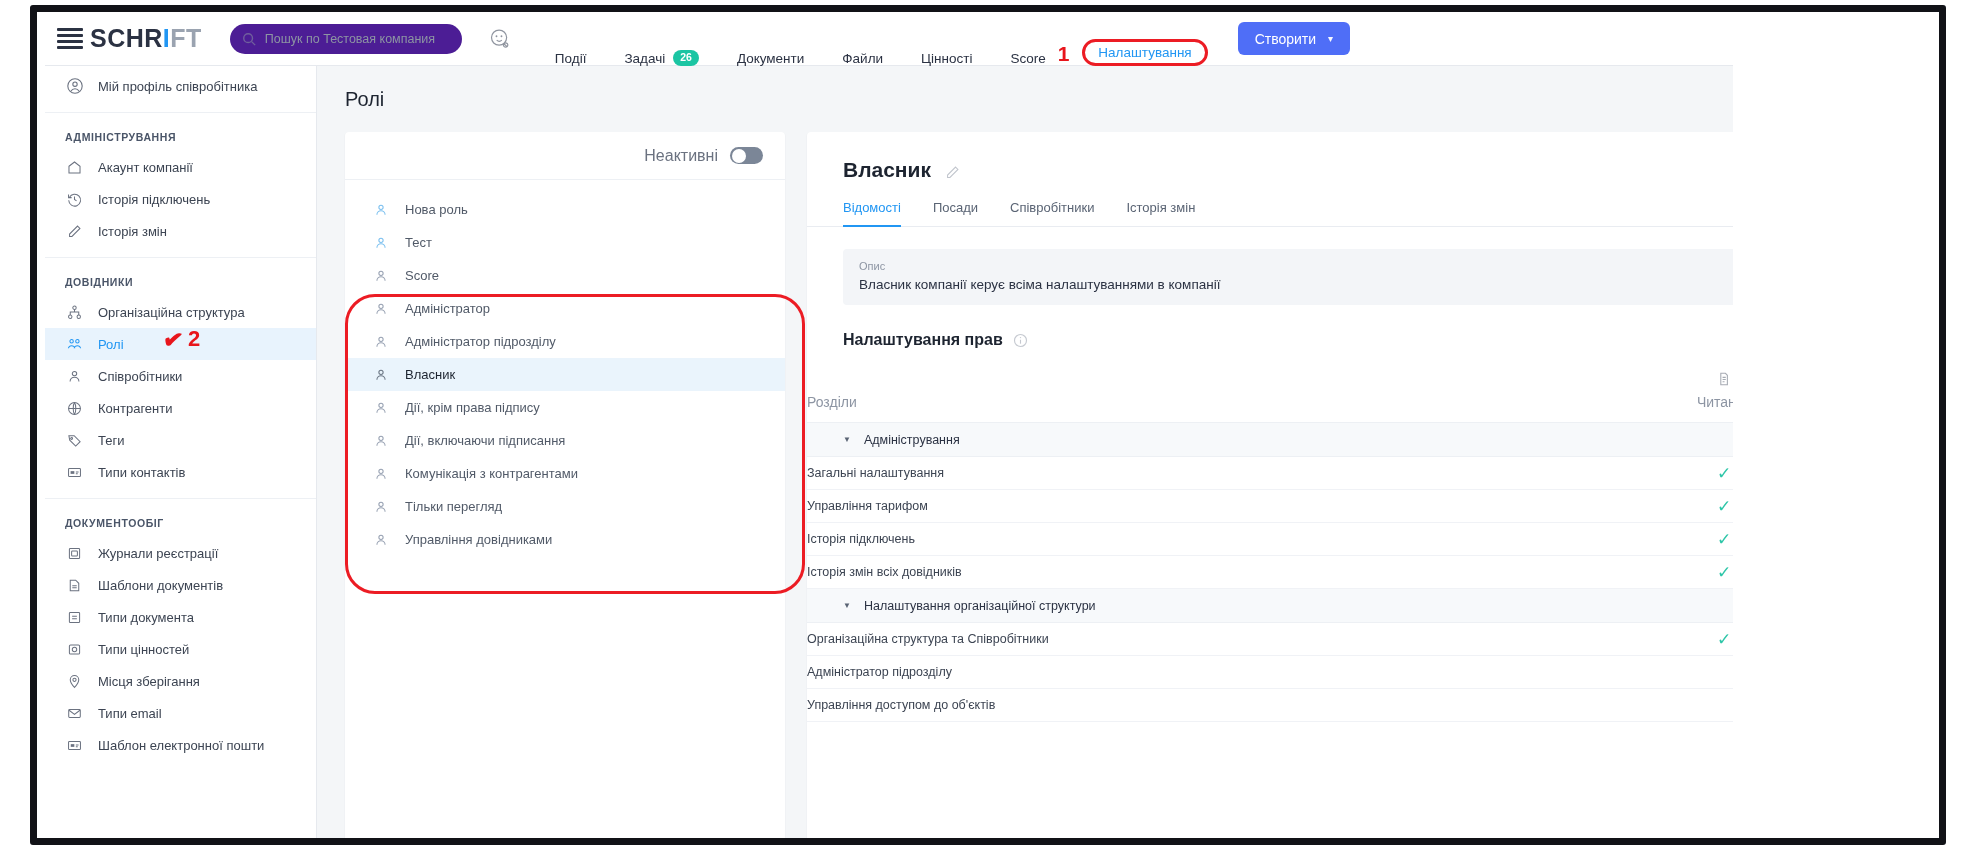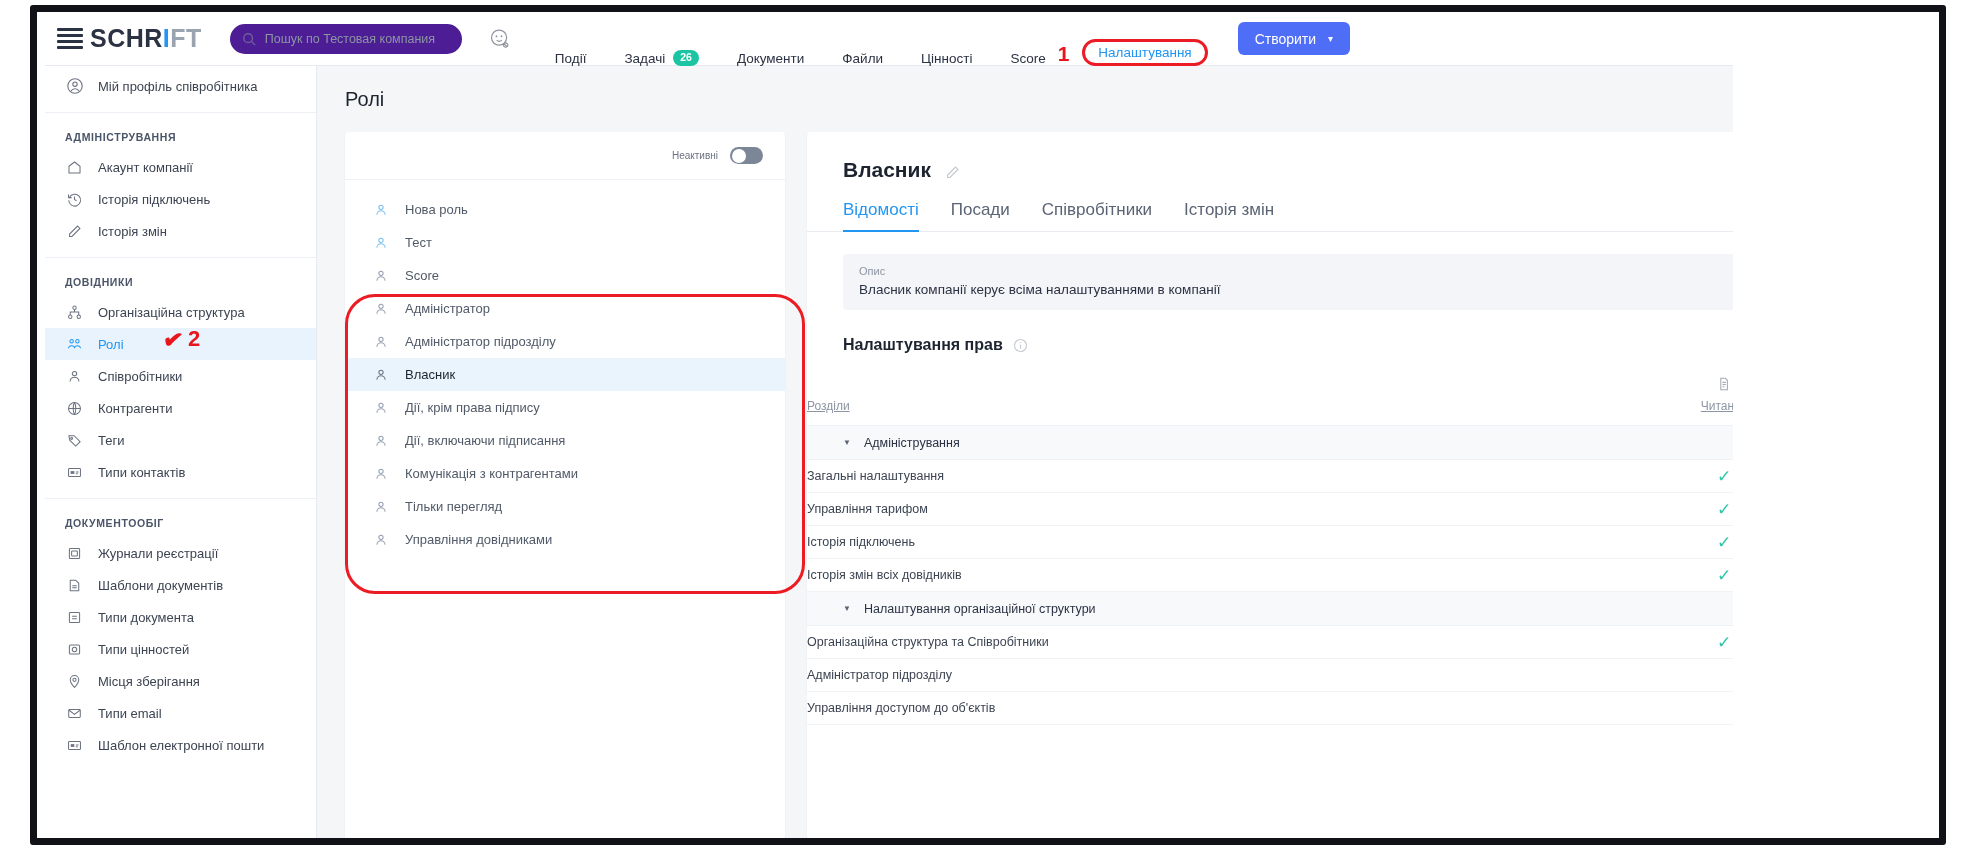--- a/index.html
+++ b/index.html
@@ -163,21 +163,21 @@
   
   .pane-list {
     width:440px; background:#fff; border-radius:4px 4px 0 0;
     box-shadow: 0 1px 2px rgba(20,30,50,.07);
     display:flex; flex-direction:column; overflow:hidden;
   }
   .list-top {
     height:48px; display:flex; align-items:center; justify-content:flex-end;
     padding-right:22px; gap:12px; border-bottom:1px solid #edf0f4;
   }
-  .list-top .lbl { font-size:10px; color:#6b7280;}
+  .list-top .lbl { font-size:16px; color:#6b7280;}
   .toggle {
     width:33px;height:17px;border-radius:10px;background:#7b8697;
     position:relative; cursor:pointer;
   }
   .toggle .knob {
     position:absolute; left:1.5px; top:1.5px;
     width:14px;height:14px;border-radius:50%;background:#fff;
   }
   .role-row {
     display:flex; align-items:center; gap:16px;
@@ -205,21 +205,21 @@
     display:flex; align-items:center; gap:13px;
     padding: 26px 0 0 36px;
     font-size:21px; color:#1d2430; font-weight:700;
   }
   .pencil { width:17px;height:17px; opacity:.55; cursor:pointer;}
   .tabs {
     display:flex; gap:0; padding-left:36px; margin-top:18px;
     border-bottom:1px solid #e9ecf1;
   }
   .tab {
-    font-size:17px; color:#5a6474; padding: 0 18px 11px 0;
+    font-size:13px; color:#5a6474; padding: 0 18px 11px 0;
     margin-right:14px; cursor:pointer; position:relative;
   }
   .tab.on { color:#2196f3; }
   .tab.on:after {
     content:""; position:absolute; left:0; right:18px; bottom:-1px;
     height:2.5px; background:#2196f3;
   }
   .desc {
     margin: 22px 36px 0 36px;
     background:#f3f5f8; border-radius:4px;
@@ -230,24 +230,23 @@
 
   .perm-h {
     display:flex; align-items:center; gap:10px;
     margin: 26px 0 0 36px;
     font-size:16px; font-weight:700; color:#1d2430;
   }
   .infoi { width:15px;height:15px; opacity:.5; cursor:pointer;}
 
   table.perm { width:100%; border-collapse:collapse; margin-top:14px;}
   table.perm th {
-    font-weight:400; font-size:12px; color:#8d95a3;
+    font-weight:400; font-size:14px; color:#8d95a3;
     padding: 8px 0 12px 0; border-bottom:1px solid #edf0f4;
     vertical-align: bottom;
-    text-decoration: underline;
   }
   th.c-name { text-align:left; padding-left:36px;}
   th.c-chk { width:126px; text-align:center;}
   th .thic { display:block; margin: 0 auto 7px auto; width:16px;height:16px; opacity:.6;}
   table.perm td { font-size:12.5px; color:#3c4452; padding: 0; height:33px;}
   tr.grp { background:#f7f9fb; }
   tr.grp td { font-size:12.5px; color:#2b3243; border-top:1px solid #edf0f4; border-bottom:1px solid #edf0f4;}
   tr.grp .gname { padding-left:36px; display:flex; align-items:center; gap:13px; height:33px;}
   .caret { font-size:8px; color:#5a6474; }
   tr.itm td { border-bottom:1px solid #f0f2f6; }

